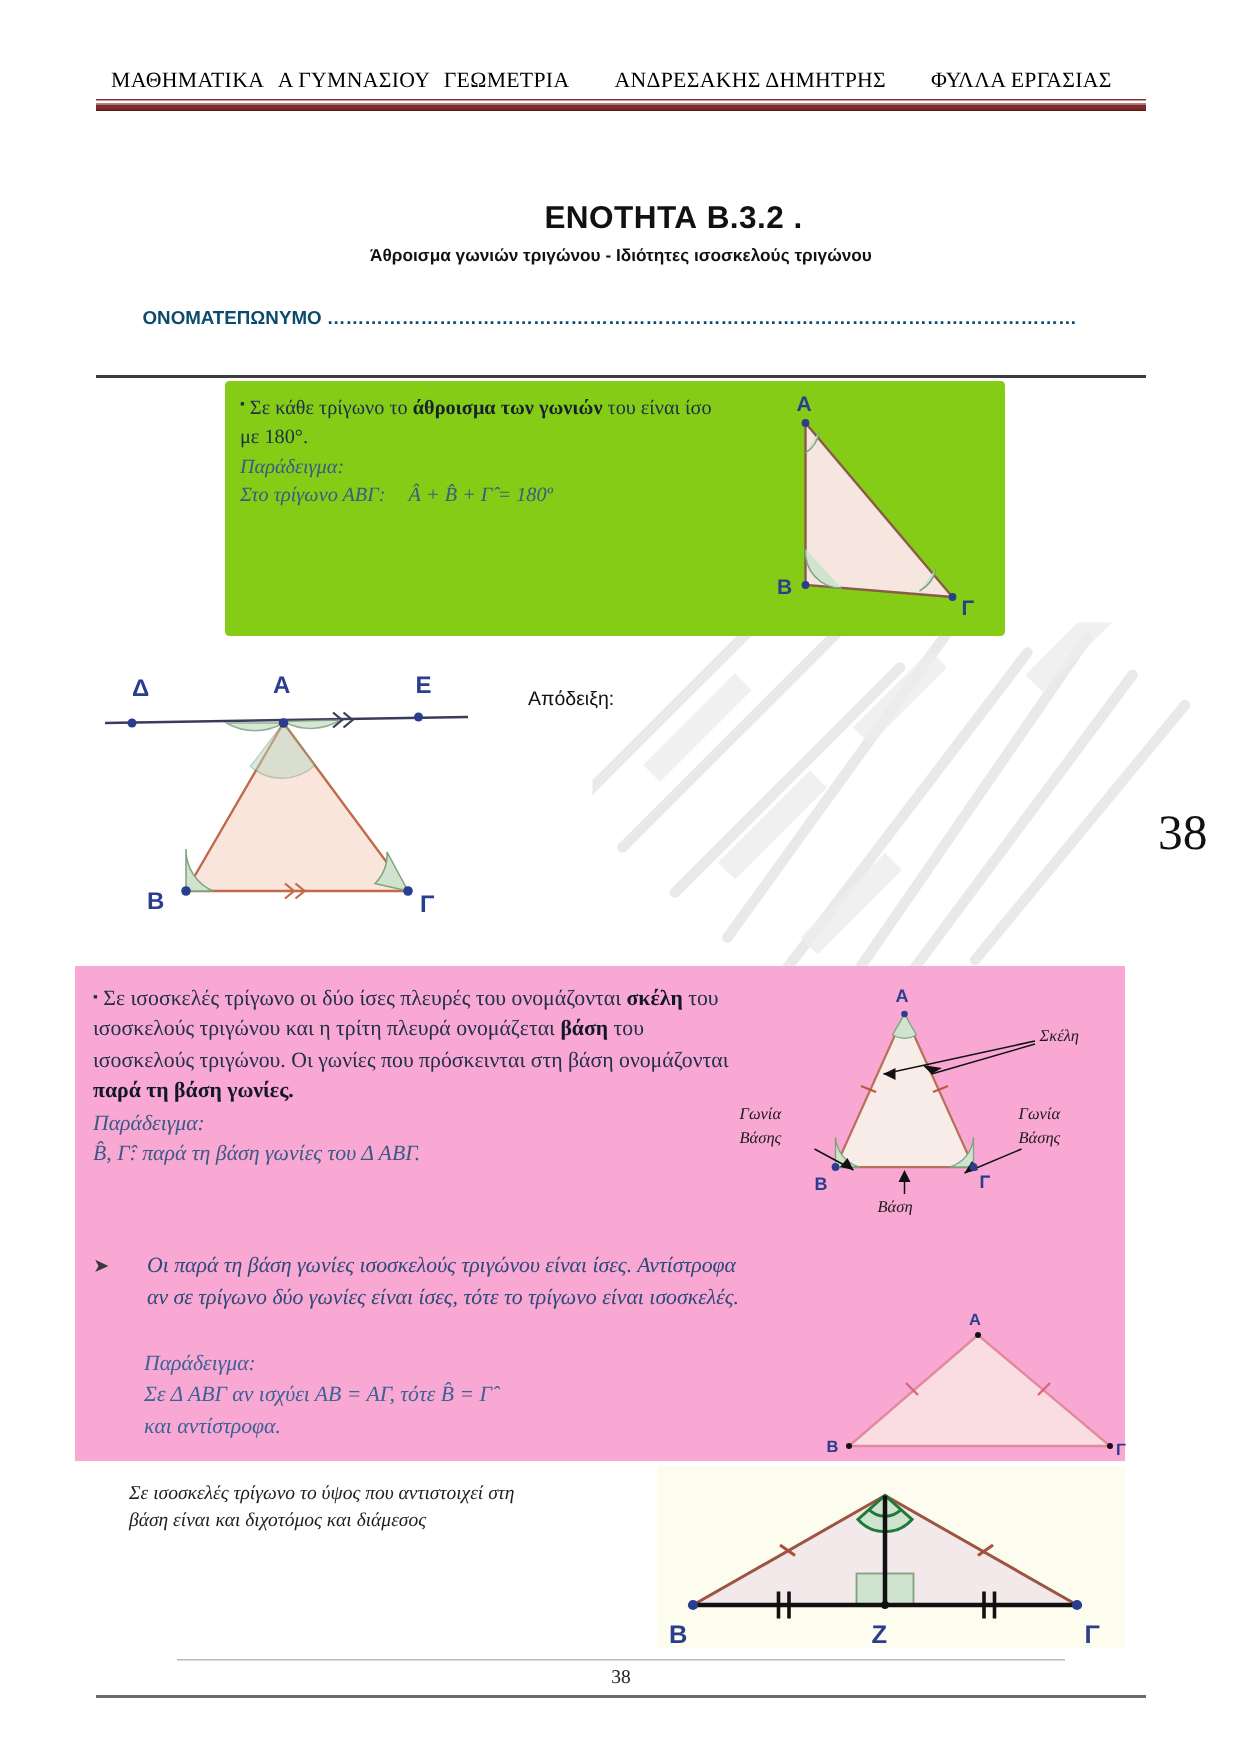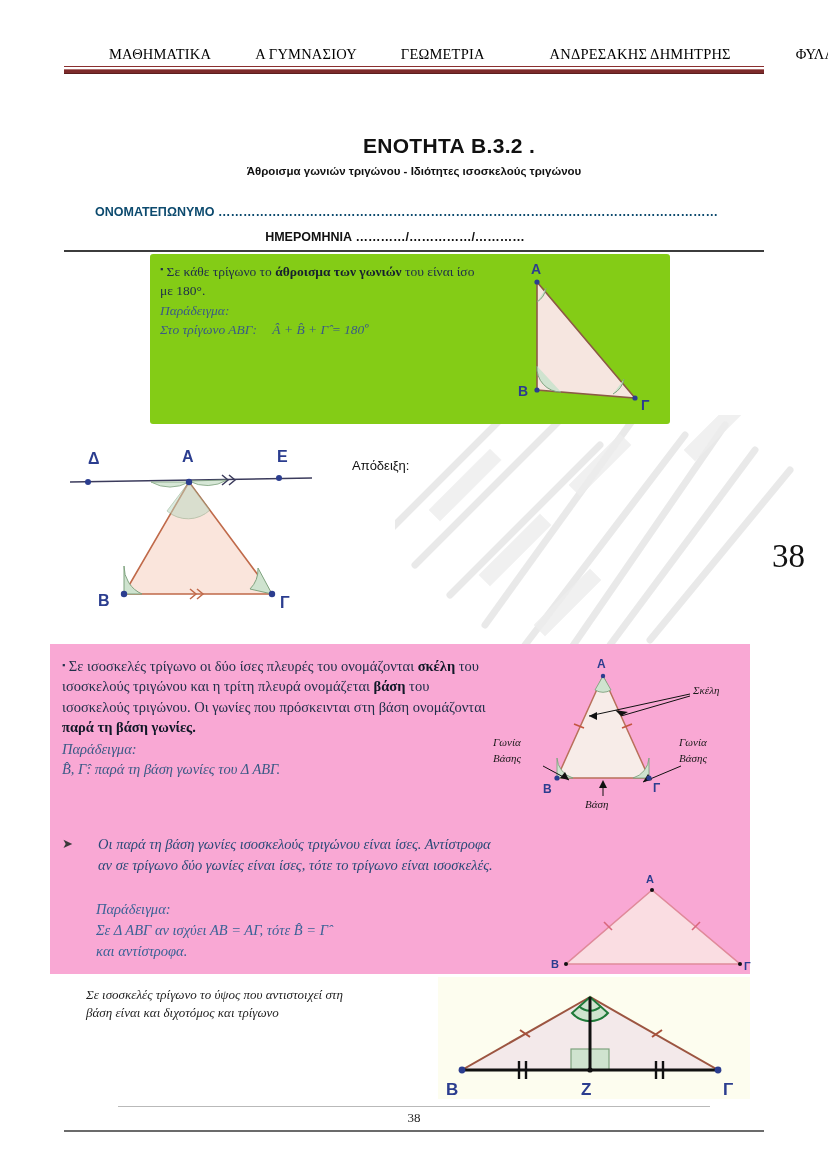--- a/index.html
+++ b/index.html
@@ -38,21 +38,21 @@
   }
   #header-text {
     font-family: "Liberation Serif", serif;
     font-size: 14.5px;
     letter-spacing: .2px;
     color: #000;
     white-space: nowrap;
     text-align: left;
     padding-left: 10px;
   }
-  #header-text span { display:inline-block;margin-left:35px; }
+  #header-text span { display:inline-block; }
   .hdr-gap-sm { width: 9px; display:inline-block; }
   .hdr-gap-lg { width: 30px; display:inline-block; }
   #header-rule-thin {
     margin-top: 3px;
     height: 1px;
     background: #8a2f2f;
   }
   #header-rule-thick {
     margin-top: 1.5px;
     height: 3.5px;
@@ -345,24 +345,20 @@
     <div id="header-rule-thin"></div>
     <div id="header-rule-thick"></div>
   </div>
 
   <div id="title">ΕΝΟΤΗΤΑ Β.3.2 .</div>
   <div id="subtitle">Άθροισμα γωνιών τριγώνου - Ιδιότητες ισοσκελούς τριγώνου</div>
 
   <div id="name-row">
     <span>ΟΝΟΜΑΤΕΠΩΝΥΜΟ</span>
     <span>…………………………………………………………………………………………………………</span>
-  </div>
-  <div id="date-row">
-    <span>ΗΜΕΡΟΜΗΝΙΑ</span>
-    <span>…………/……………/…………</span>
   </div>
   <div id="namedate-rule"></div>
 
   <div id="box1">
     <div id="box1-text">
       <span style="font-size:9px;vertical-align:4px;">▪</span>
       <span>Σε κάθε τρίγωνο το </span><span class="b">άθροισμα των γωνιών</span><span> του είναι ίσο με 180°.</span>
       <div class="ital" style="margin-top:1px;">Παράδειγμα:</div>
       <div class="ital">
         <span>Στο τρίγωνο ΑΒΓ:</span>
@@ -482,21 +478,21 @@
       <circle cx="36" cy="94" r="2" fill="#111"></circle>
       <circle cx="210" cy="94" r="2" fill="#111"></circle>
       <text class="fig-label" x="116" y="13" font-size="11" fill="#111">Α</text>
       <text class="fig-label" x="21" y="98" font-size="11" fill="#111">Β</text>
       <text class="fig-label" x="214" y="100" font-size="11" fill="#111">Γ</text>
     </svg>
   </div>
 
   <div id="bottom-note">
     <div>Σε ισοσκελές τρίγωνο το ύψος που αντιστοιχεί στη</div>
-    <div>βάση είναι και  διχοτόμος και τρίγωνο</div>
+    <div>βάση είναι και  διχοτόμος και διάμεσος</div>
   </div>
 
   <div id="box3"></div>
 
   <svg id="fig-altitude" viewBox="0 0 310 125">
     <polygon points="150,22 22,95 278,95" fill="#f3e9ea" stroke="#9c5541" stroke-width="2"></polygon>
     <path d="M132,38 A24,24 0 0,0 168,38 L150,22 Z" fill="#cfe3cf" stroke="#1f7a3a" stroke-width="2"></path>
     <path d="M139,31 A15,15 0 0,0 161,31" fill="none" stroke="#1f7a3a" stroke-width="2"></path>
     <rect x="131" y="74" width="38" height="21" fill="#cfe3cf" stroke="#7fa37f" stroke-width="1.2"></rect>
     <line x1="150" y1="22" x2="150" y2="95" stroke="#111" stroke-width="3"></line>

